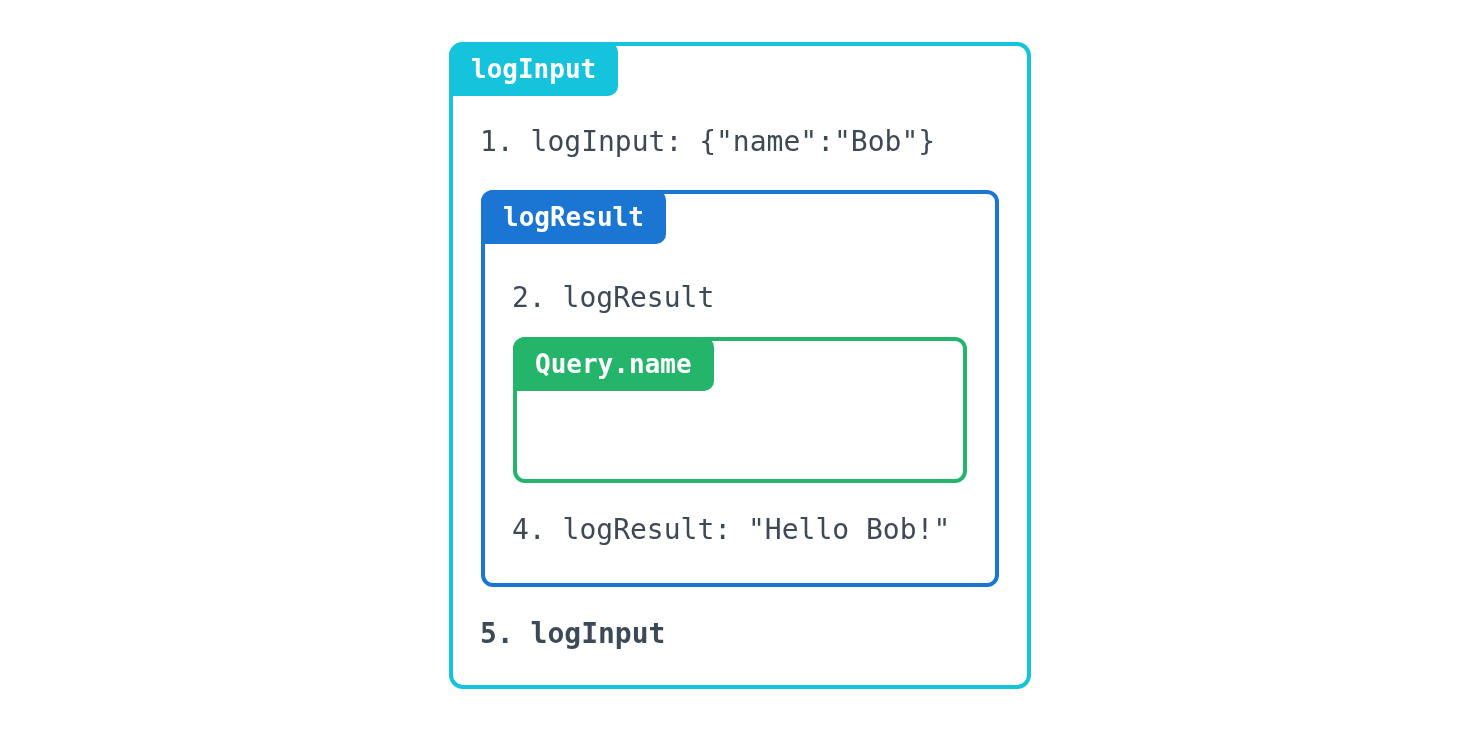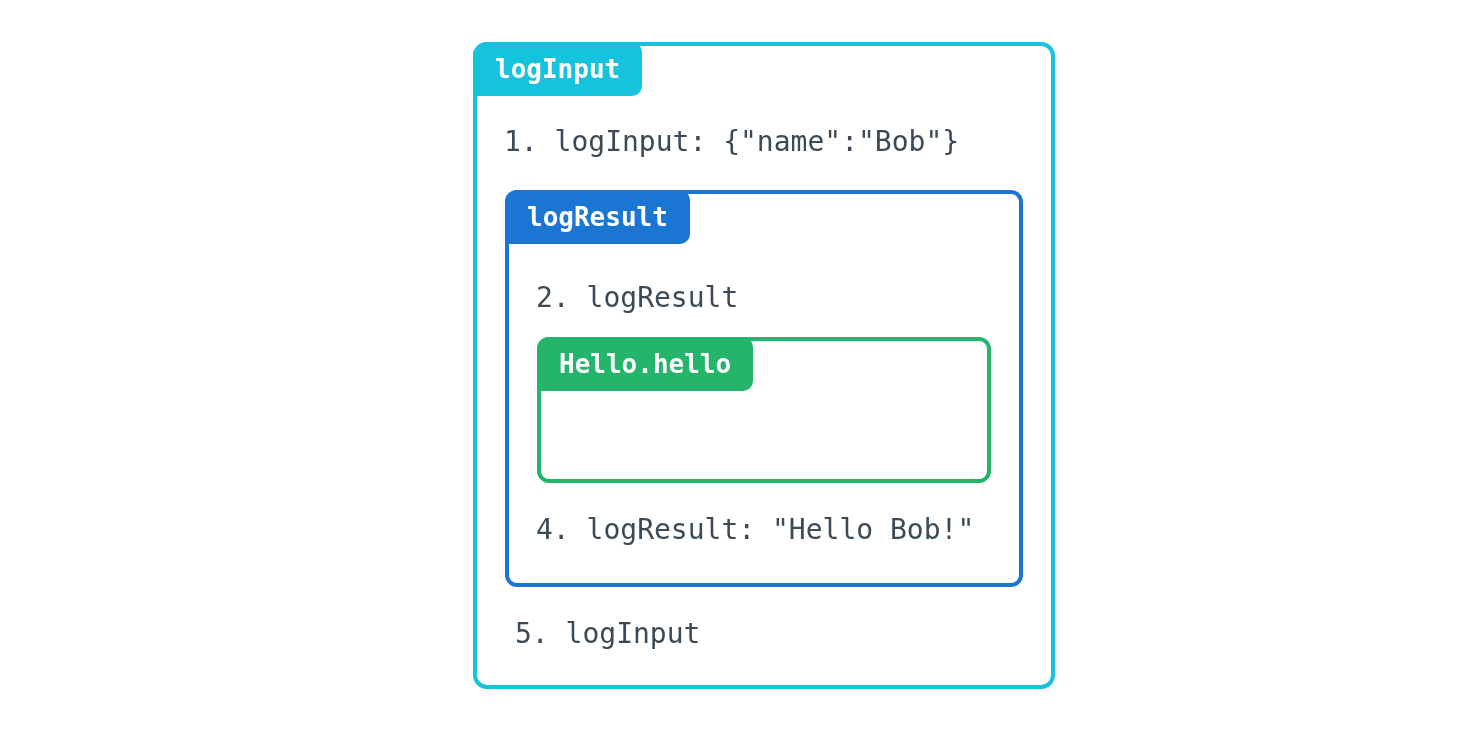--- a/index.html
+++ b/index.html
@@ -7,21 +7,20 @@
     padding: 0;
     background: #ffffff;
   }
   .canvas {
     position: relative;
     width: 1352px;
     height: 730px;
     background: #ffffff;
     font-family: "DejaVu Sans Mono", "Liberation Mono", monospace;
     overflow: hidden;
-    margin-left: 24px;
   }
   .frame {
     position: absolute;
     background: #ffffff;
     box-sizing: border-box;
   }
   .frame-cyan {
     left: 449px;
     top: 42px;
     width: 582px;
@@ -65,36 +64,36 @@
     position: absolute;
     font-size: 28px;
     line-height: 32px;
     color: #3c4a57;
     white-space: pre;
   }
   .step-1 { left: 27px; top: 80px;  }
   .step-2 { left: 27px; top: 88px;  }
   .step-3 { left: 28px; top: 80px;  }
   .step-4 { left: 27px; top: 320px; }
-  .step-5 { left: 38px; top: 572px; }
+  .step-5 { left: 27px; top: 572px; font-weight: bold; }
 </style>
 </head>
 <body>
 
 <div class="canvas">
   <div class="frame frame-cyan">
     <div class="tab tab-cyan">logInput</div>
     <div class="step step-1">1. logInput: {"name":"Bob"}</div>
 
     <div class="frame frame-blue">
       <div class="tab tab-blue">logResult</div>
       <div class="step step-2">2. logResult</div>
 
       <div class="frame frame-green">
-        <div class="tab tab-green">Hello.hello</div>
+        <div class="tab tab-green">Query.name</div>
       </div>
 
       <div class="step step-4">4. logResult: "Hello Bob!"</div>
     </div>
 
     <div class="step step-5">5. logInput</div>
   </div>
 </div>
 
 </body></html>

